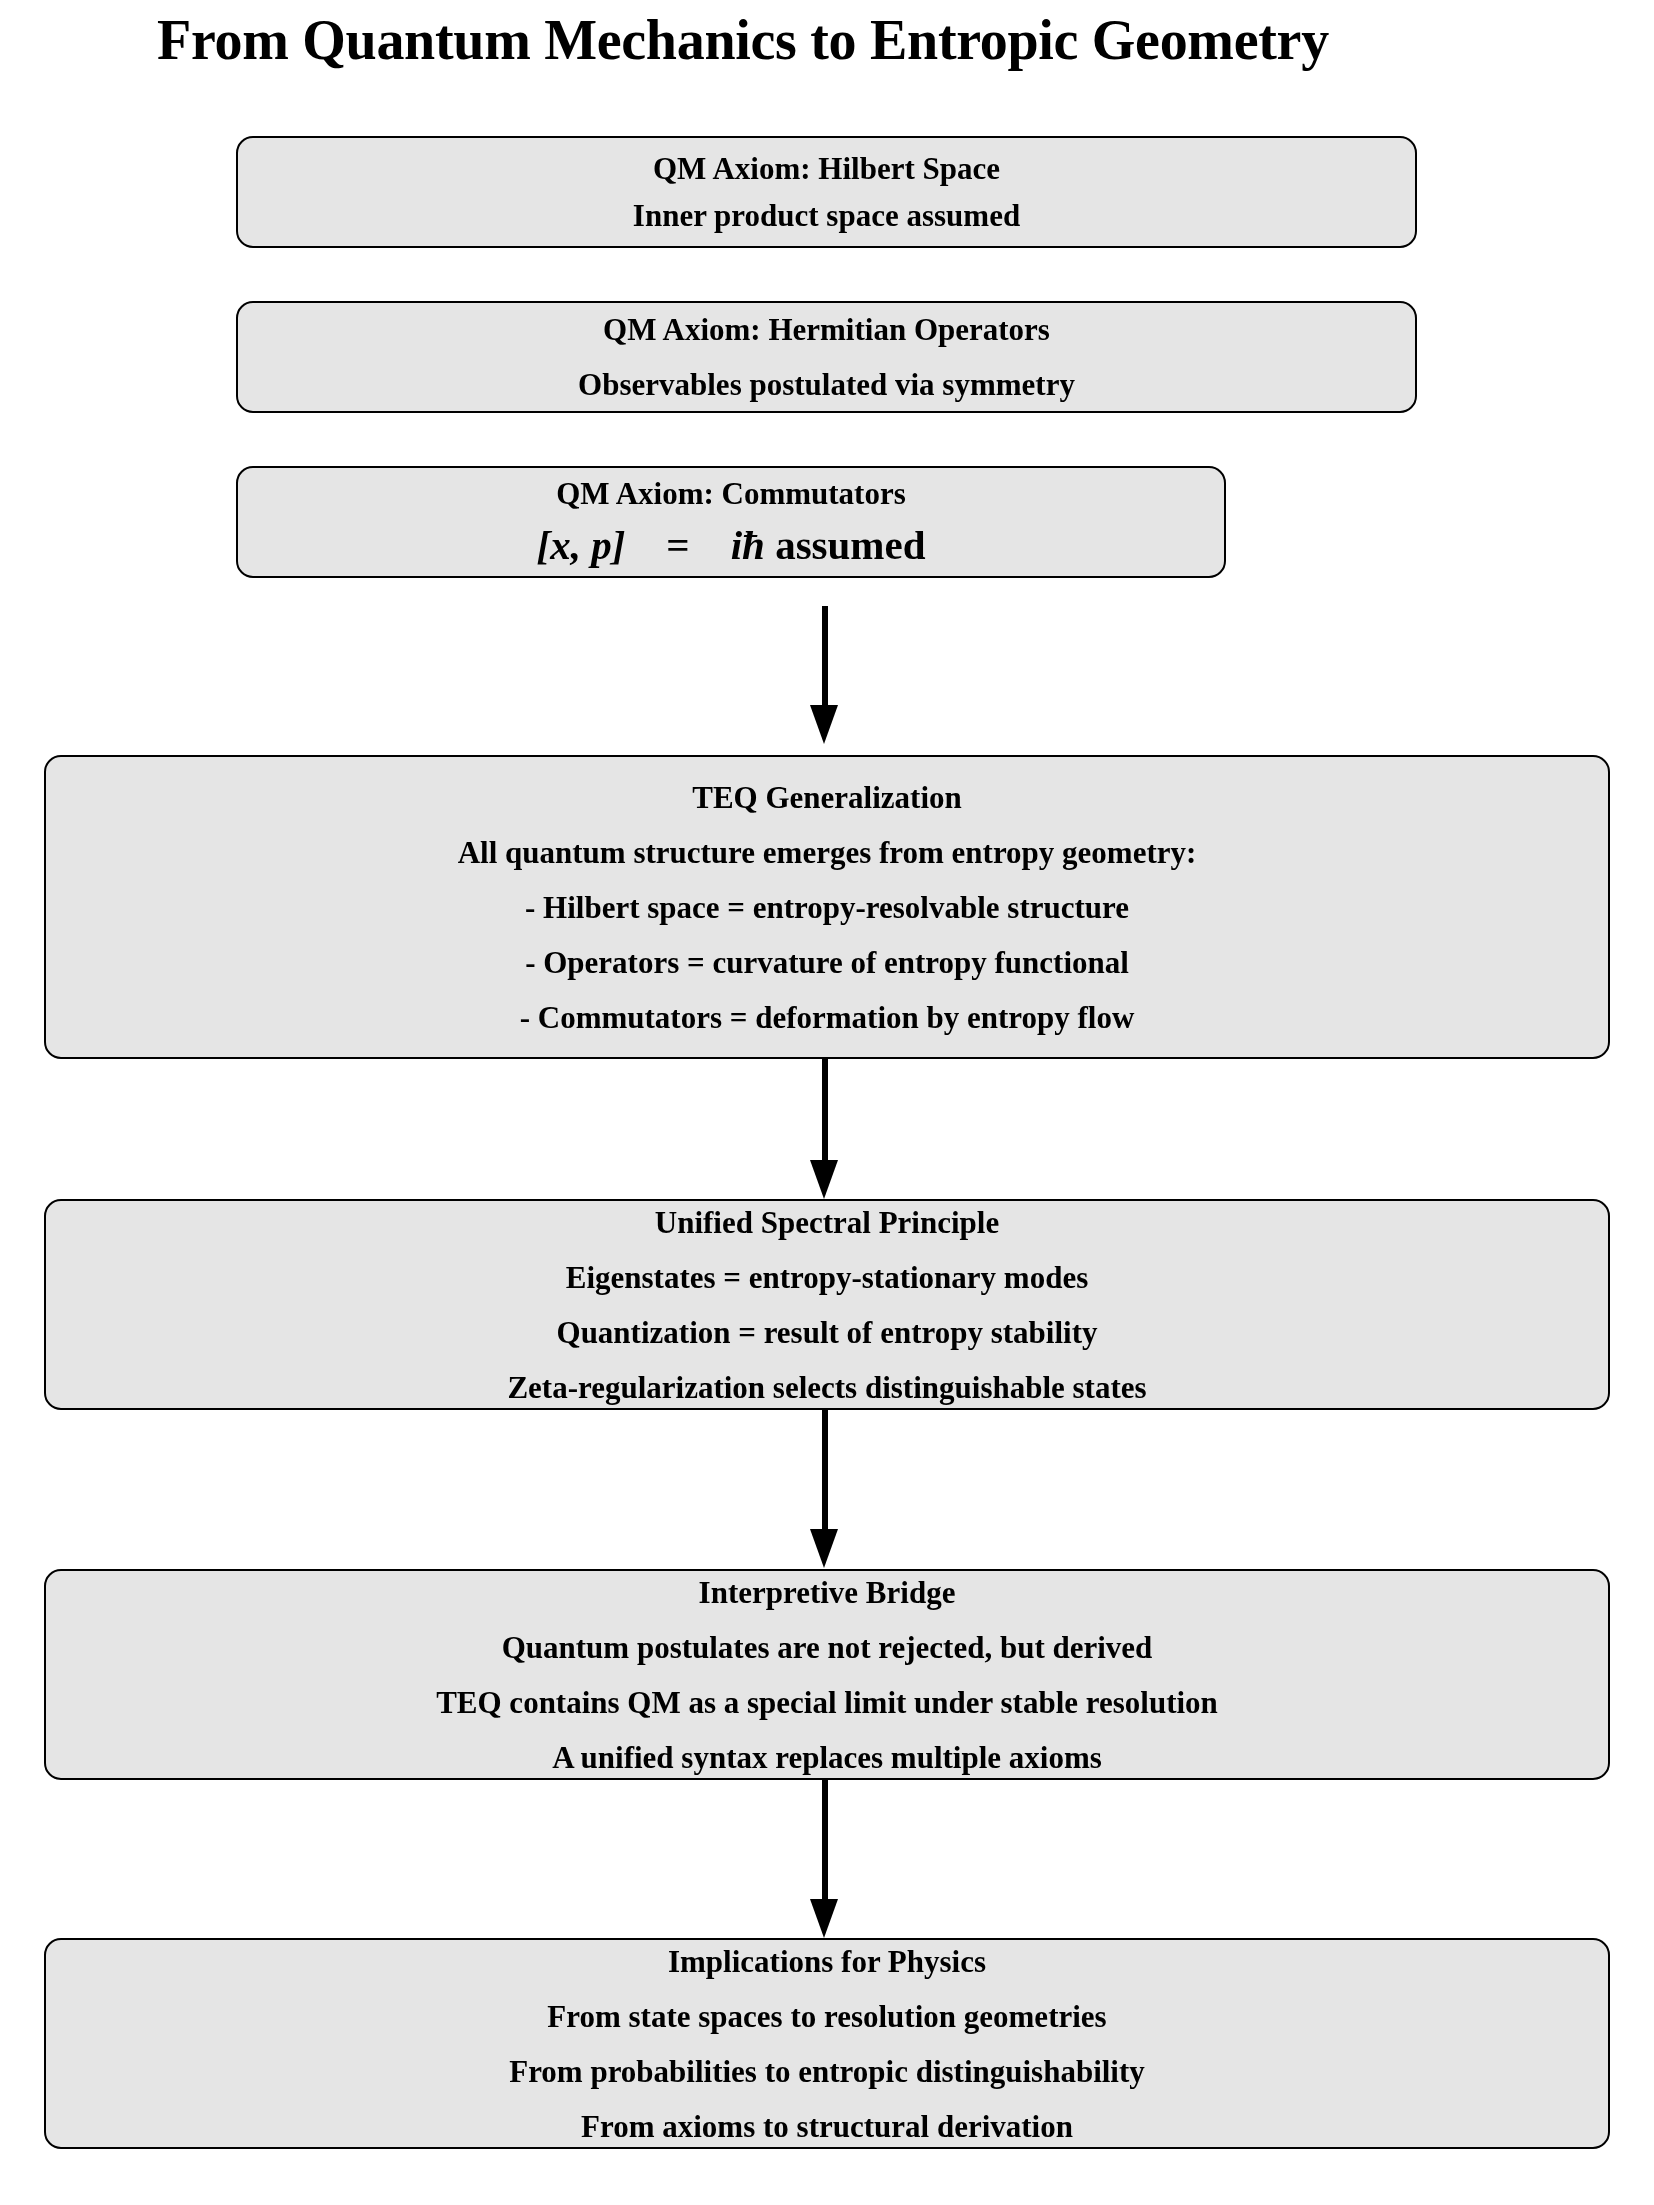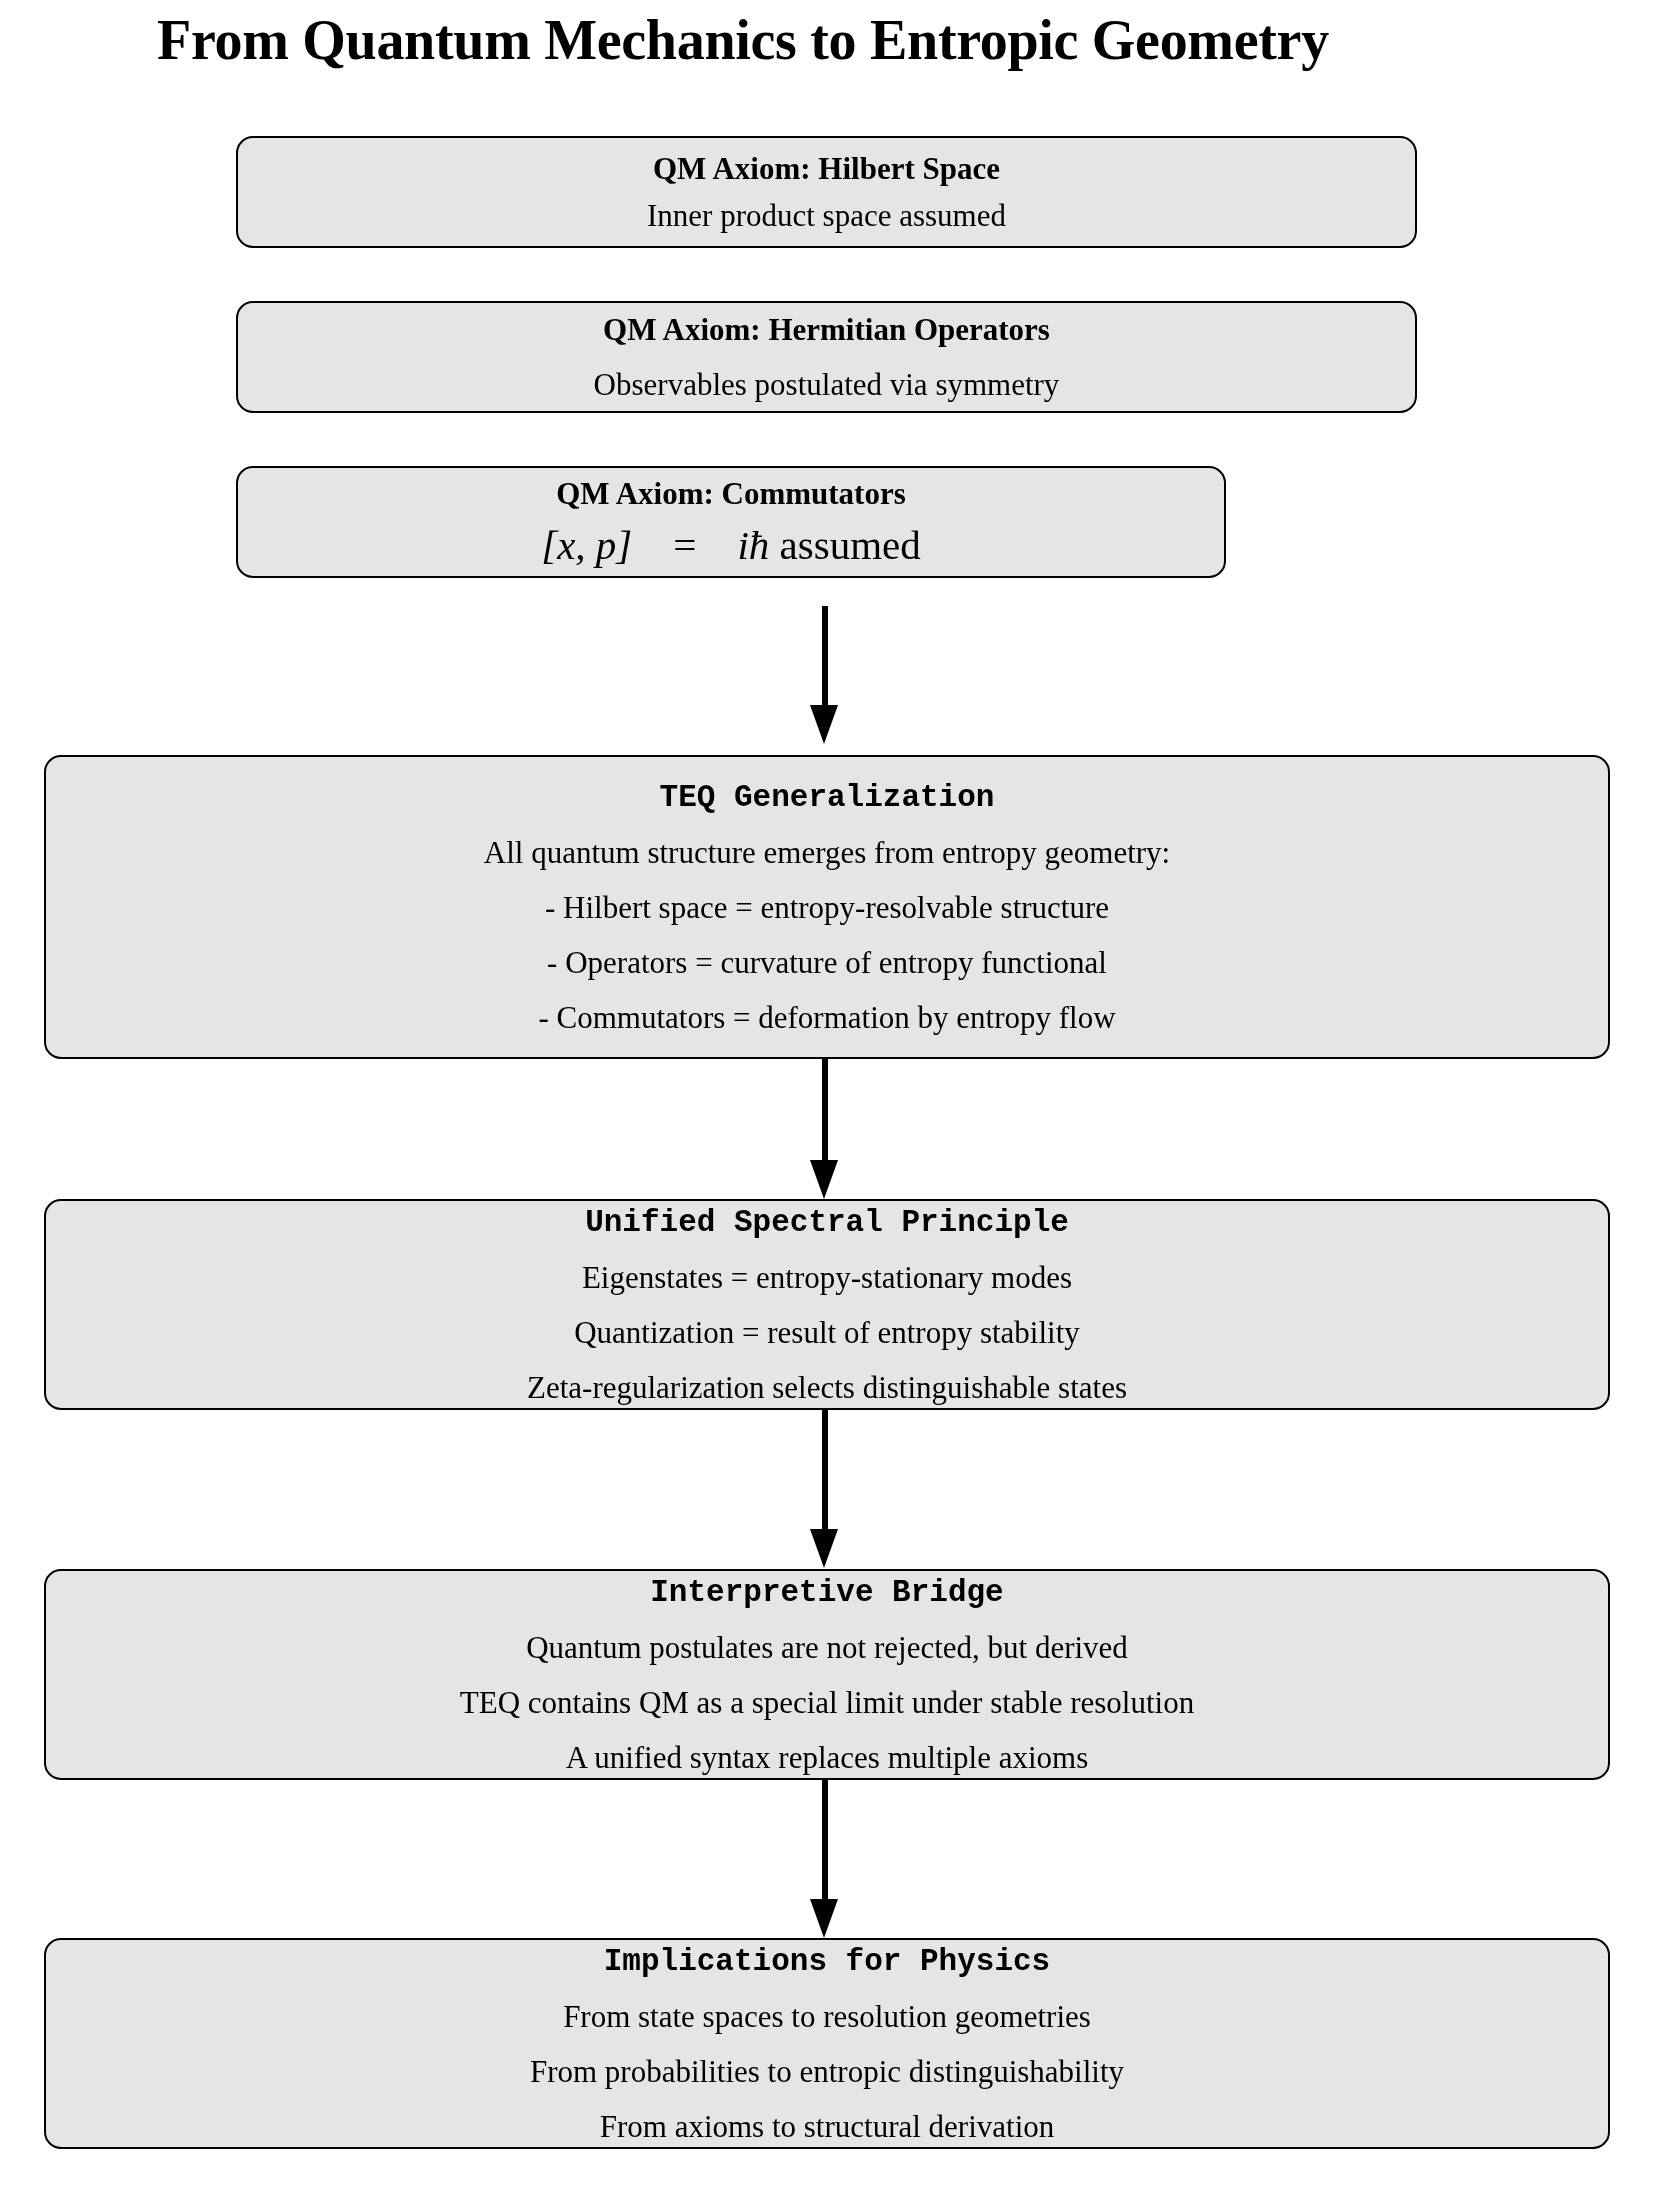--- a/index.html
+++ b/index.html
@@ -43,42 +43,42 @@
   .node-title {
     font-size: 31px;
     font-weight: bold;
     text-align: center;
     line-height: 1.0;
     white-space: nowrap;
   }
 
   .node-line {
     font-size: 31px;
-    font-weight: normal;
+    font-weight: bold;
     text-align: right;
     line-height: 1.0;
     white-space: nowrap;
   }
 
   
   #node-hilbert   { left: 236px; top: 136px;  width: 1181px; height: 112px; }
   #node-hermitian { left: 236px; top: 301px;  width: 1181px; height: 112px; gap: 8px; }
   #node-commutator{ left: 236px; top: 466px;  width: 990px; height: 112px; }
 
   #node-hilbert .node-title   { margin-bottom: 16px; }
   #node-hermitian .node-title { margin-bottom: 16px; }
   #node-commutator .node-title{ margin-bottom: 16px; }
 
   
   #node-teq       { left: 44px; top: 755px; width: 1566px; height: 304px; }
   #node-spectral  { left: 44px; top: 1199px; width: 1566px; height: 211px; }
   #node-bridge    { left: 44px; top: 1569px; width: 1566px; height: 211px; }
   #node-implications { left: 44px; top: 1938px; width: 1566px; height: 211px; }
 
-  .node.wide .node-title { margin-bottom: 24px; font-family: Liberation Mono, monospace; }
+  .node.wide .node-title { margin-bottom: 24px; }
   .node.wide .node-line  { margin-bottom: 24px; }
   .node.wide .node-line:last-child { margin-bottom: 0; }
 
   
   .math-line {
     font-size: 41px;
     font-style: italic;
     display: inline-block;
     white-space: pre;
   }

